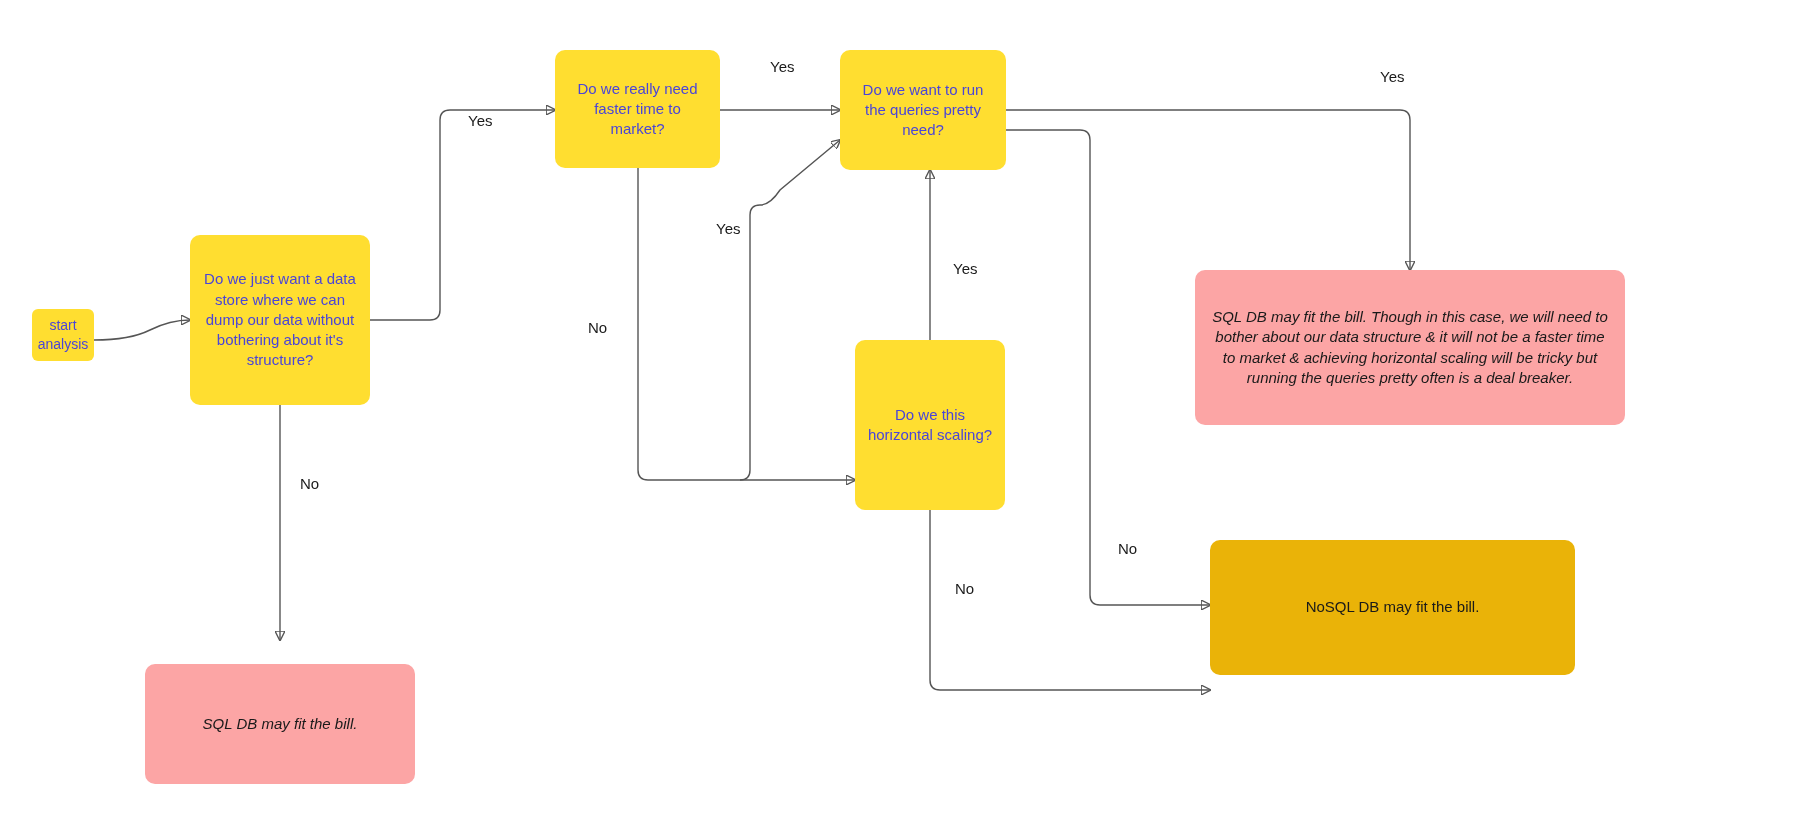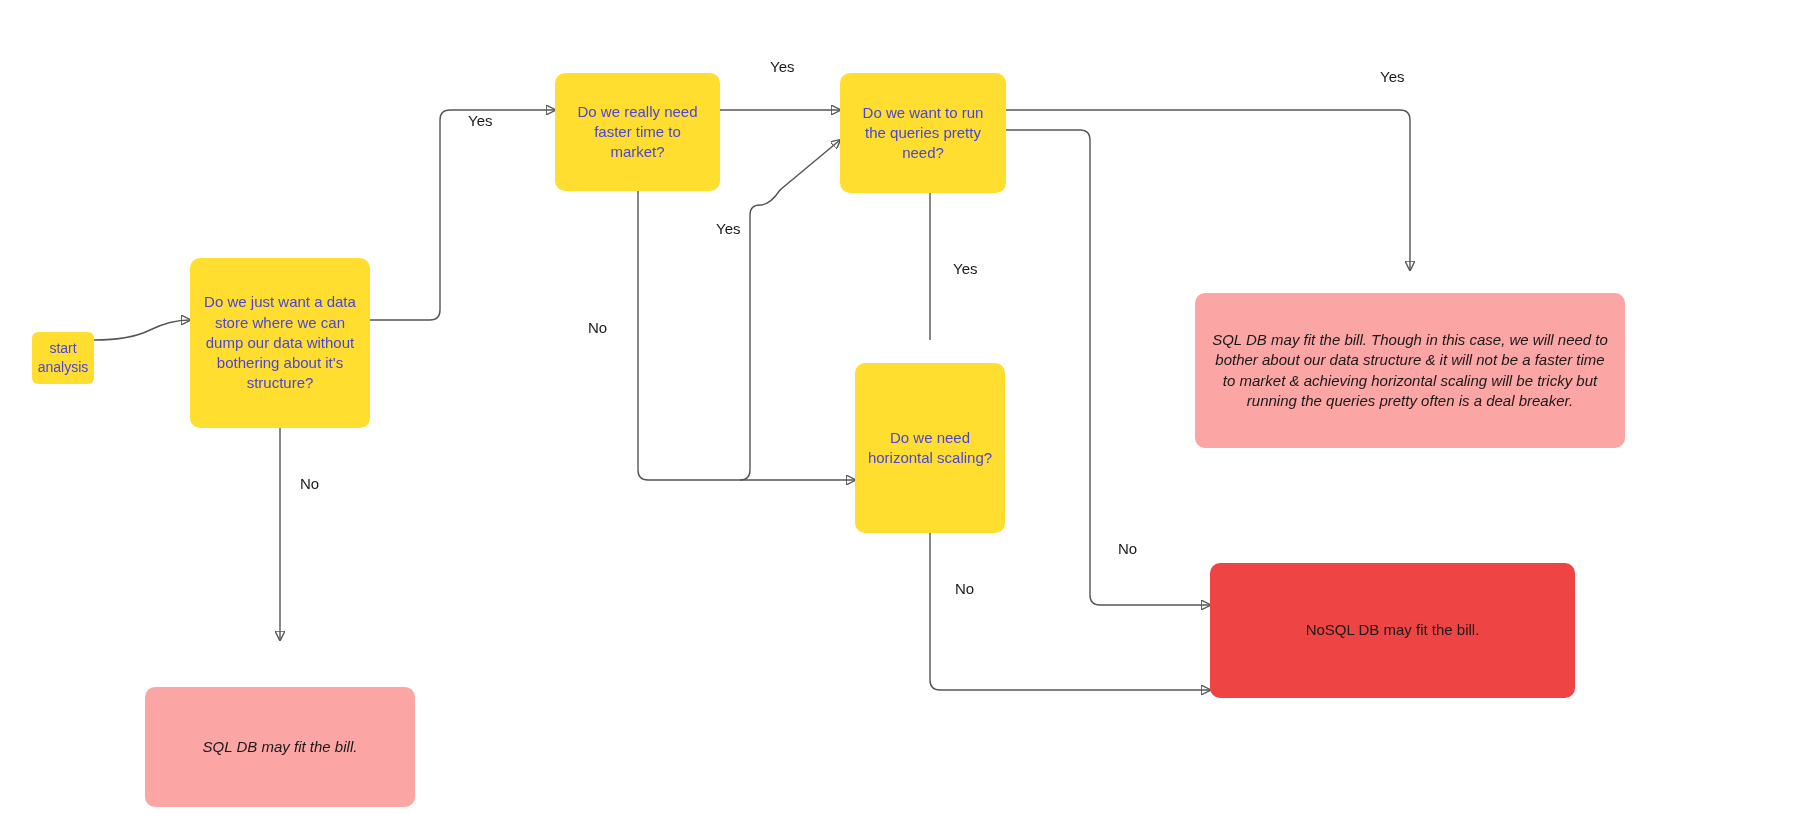--- a/index.html
+++ b/index.html
@@ -16,33 +16,32 @@
   .node {
     position: absolute;
     border-radius: 10px;
     display: flex;
     align-items: center;
     justify-content: center;
     text-align: center;
     font-size: 15px;
     line-height: 1.35;
     padding: 10px 12px;
-    margin-top: 23px;
   }
   .yellow {
     background: #ffde30;
     color: #4a45d8;
   }
   .lavender {
     background: #fca5a5;
     color: #1a1a1a;
     font-style: italic;
   }
   .green {
-    background: #ef4444;
+    background: #eab308;
     color: #1a1a1a;
   }
   .edge-label {
     position: absolute;
     font-size: 15px;
     color: #1a1a1a;
     background: transparent;
     white-space: nowrap;
   }
   svg.edges {
@@ -99,21 +98,21 @@
 
 <div class="node yellow" style="left:555px; top:50px; width:165px; height:118px;">
   <span>Do we really need faster time to market?</span>
 </div>
 
 <div class="node yellow" style="left:840px; top:50px; width:166px; height:120px;">
   <span>Do we want to run the queries pretty need?</span>
 </div>
 
 <div class="node yellow" style="left:855px; top:340px; width:150px; height:170px;">
-  <span>Do we need horizontal scaling?</span>
+  <span>Do we this horizontal scaling?</span>
 </div>
 
 <div class="node lavender" style="left:145px; top:664px; width:270px; height:120px;">
   <span>SQL DB may fit the bill.</span>
 </div>
 
 <div class="node lavender" style="left:1195px; top:270px; width:430px; height:155px; padding:14px 16px;">
   <span>SQL DB may fit the bill. Though in this case, we will need to bother about our data structure &amp; it will not be a faster time to market &amp; achieving horizontal scaling will be tricky but running the queries pretty often is a deal breaker.</span>
 </div>
 

